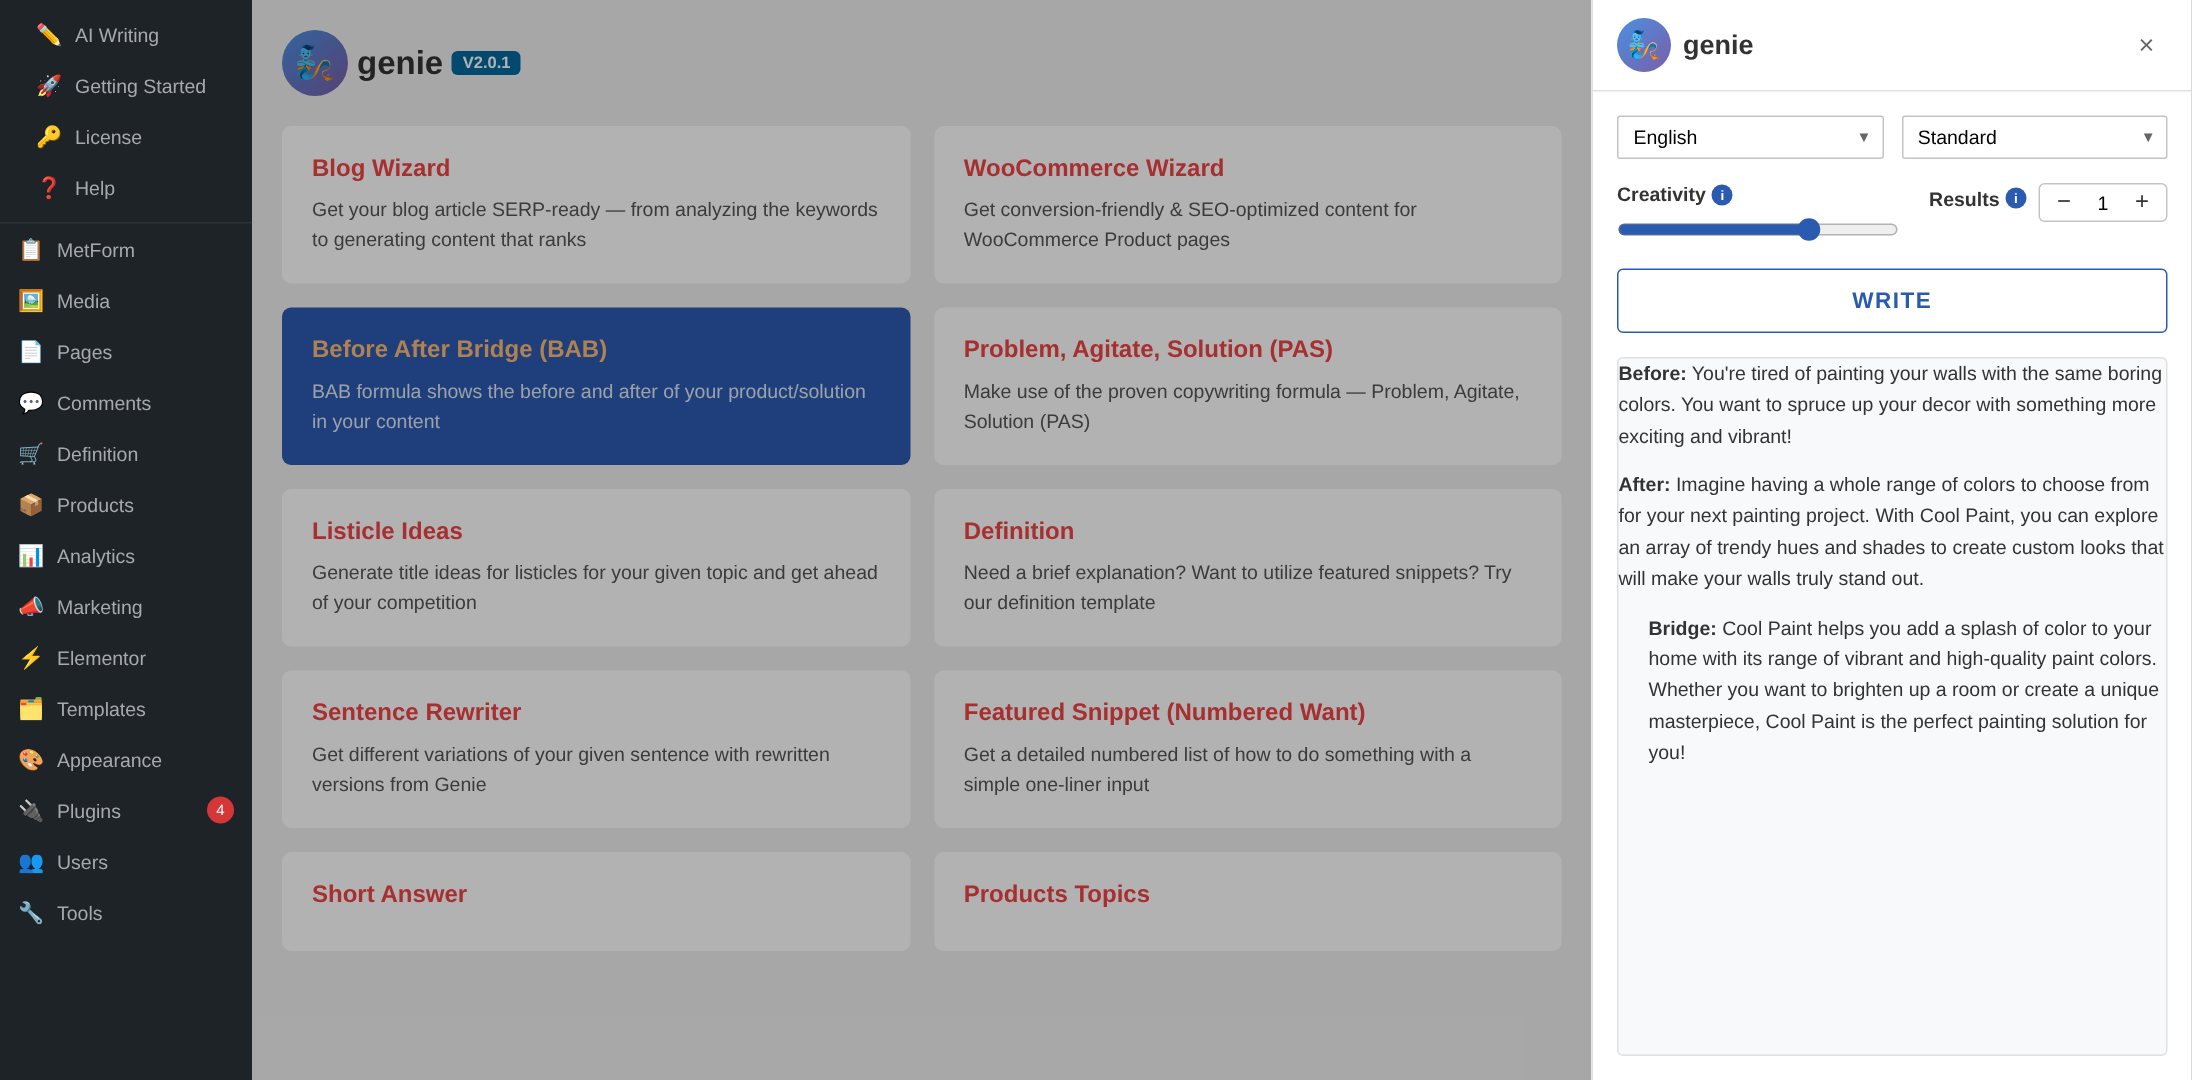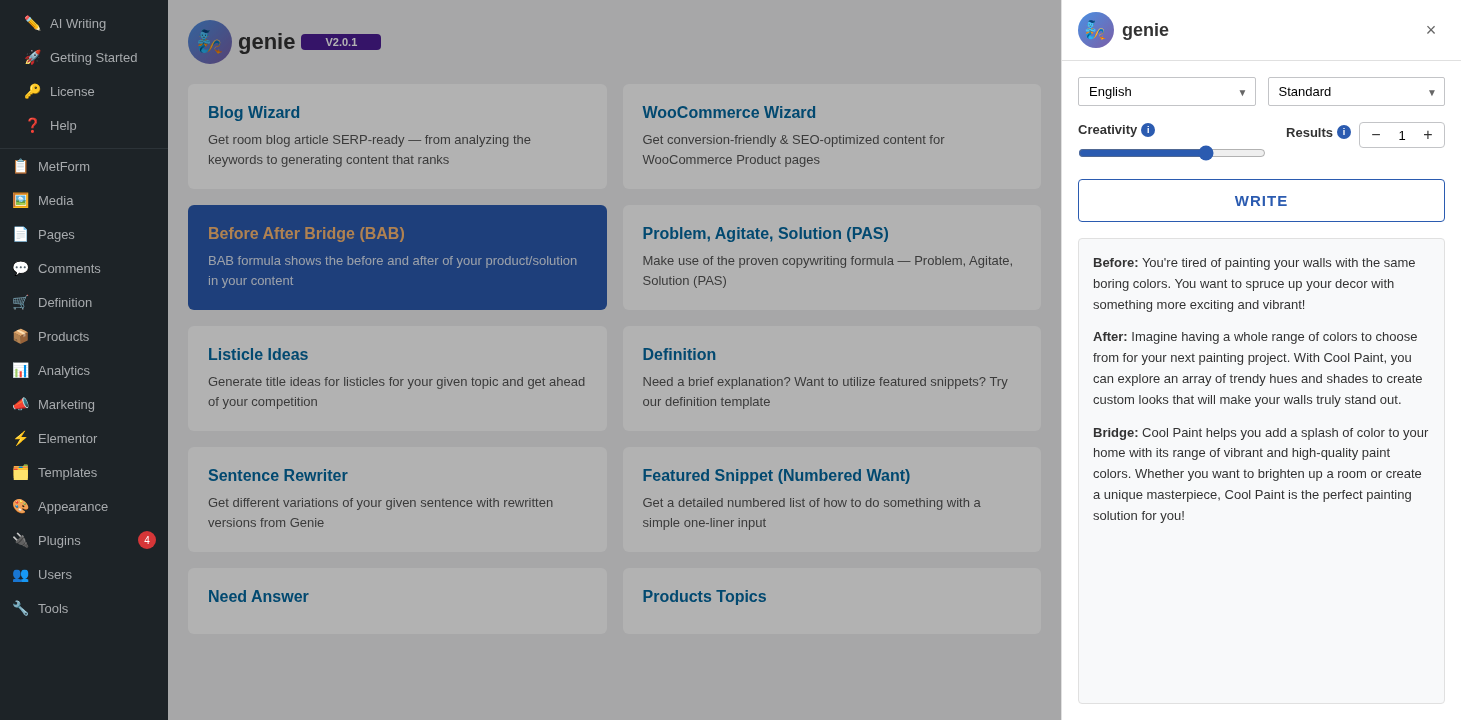--- a/index.html
+++ b/index.html
@@ -72,25 +72,25 @@
       display: flex;
       align-items: center;
       gap: 6px;
     }
     .genie-logo-text {
       font-size: 22px;
       font-weight: 700;
       color: #333;
     }
     .version-badge {
-      background: #4c1d95;
+      background: #0369a1;
       color: #fff;
       font-size: 11px;
       font-weight: bold;
-      padding: 2px 24px;
+      padding: 2px 7px;
       border-radius: 4px;
     }
     .genie-icon-circle {
       width: 44px;
       height: 44px;
       border-radius: 50%;
       background: linear-gradient(135deg, #4a90e2, #7b5ea7);
       display: flex; align-items: center; justify-content: center;
       font-size: 22px;
     }
@@ -107,21 +107,21 @@
       padding: 20px;
       cursor: pointer;
     }
     .card.selected {
       background: #2b5bb0;
       color: #fff;
     }
     .card-title {
       font-size: 16px;
       font-weight: 600;
-      color: #0369a1;
+      color: #ef4444;
       margin-bottom: 8px;
     }
     .card.selected .card-title {
       color: #fdba74;
     }
     .card-desc {
       font-size: 13px;
       color: #555;
       line-height: 1.5;
     }
@@ -279,28 +279,27 @@
       font-weight: 600;
       letter-spacing: 1px;
       border-radius: 4px;
       cursor: pointer;
       transition: background 0.15s;
     }
     .output-area {
       background: #f8f9fa;
       border: 1px solid #e0e0e0;
       border-radius: 4px;
-      padding: 14px;
       font-size: 13px;
       color: #333;
       line-height: 1.6;
       flex: 1;
     }
     .output-para { margin-bottom: 12px; }
-    .output-para:last-child { margin-bottom: 0; }
+    .output-para:last-child { margin-bottom: 0; margin-left: 20px; }
     .output-label { font-weight: 700; }
   </style>
 </head>
 <body>
 
 <div class="sidebar">
   <div class="sidebar-top">
     <div class="sidebar-item">
       <span class="icon">✏️</span>
       <span class="sidebar-label">AI Writing</span>
@@ -386,21 +385,21 @@
       <div class="genie-icon-circle">🧞</div>
       <span class="genie-logo-text">genie</span>
       <span class="version-badge">V2.0.1</span>
     </div>
   </div>
 
   <div class="card-grid">
 
     <div class="card">
       <div class="card-title">Blog Wizard</div>
-      <div class="card-desc">Get room blog article SERP-ready — from analyzing the keywords to generating content that ranks</div>
+      <div class="card-desc">Get your blog article SERP-ready — from analyzing the keywords to generating content that ranks</div>
     </div>
     <div class="card">
       <div class="card-title">WooCommerce Wizard</div>
       <div class="card-desc">Get conversion-friendly &amp; SEO-optimized content for WooCommerce Product pages</div>
     </div>
 
     <div class="card selected">
       <div class="card-title">Before After Bridge (BAB)</div>
       <div class="card-desc">BAB formula shows the before and after of your product/solution in your content</div>
     </div>
@@ -421,21 +420,21 @@
     <div class="card">
       <div class="card-title">Sentence Rewriter</div>
       <div class="card-desc">Get different variations of your given sentence with rewritten versions from Genie</div>
     </div>
     <div class="card">
       <div class="card-title">Featured Snippet (Numbered Want)</div>
       <div class="card-desc">Get a detailed numbered list of how to do something with a simple one-liner input</div>
     </div>
 
     <div class="card">
-      <div class="card-title">Need Answer</div>
+      <div class="card-title">Short Answer</div>
     </div>
     <div class="card">
       <div class="card-title">Products Topics</div>
     </div>
   </div>
 </div>
 
 <div class="right-panel">
   <div class="panel-header">
     <div class="panel-genie-logo">

